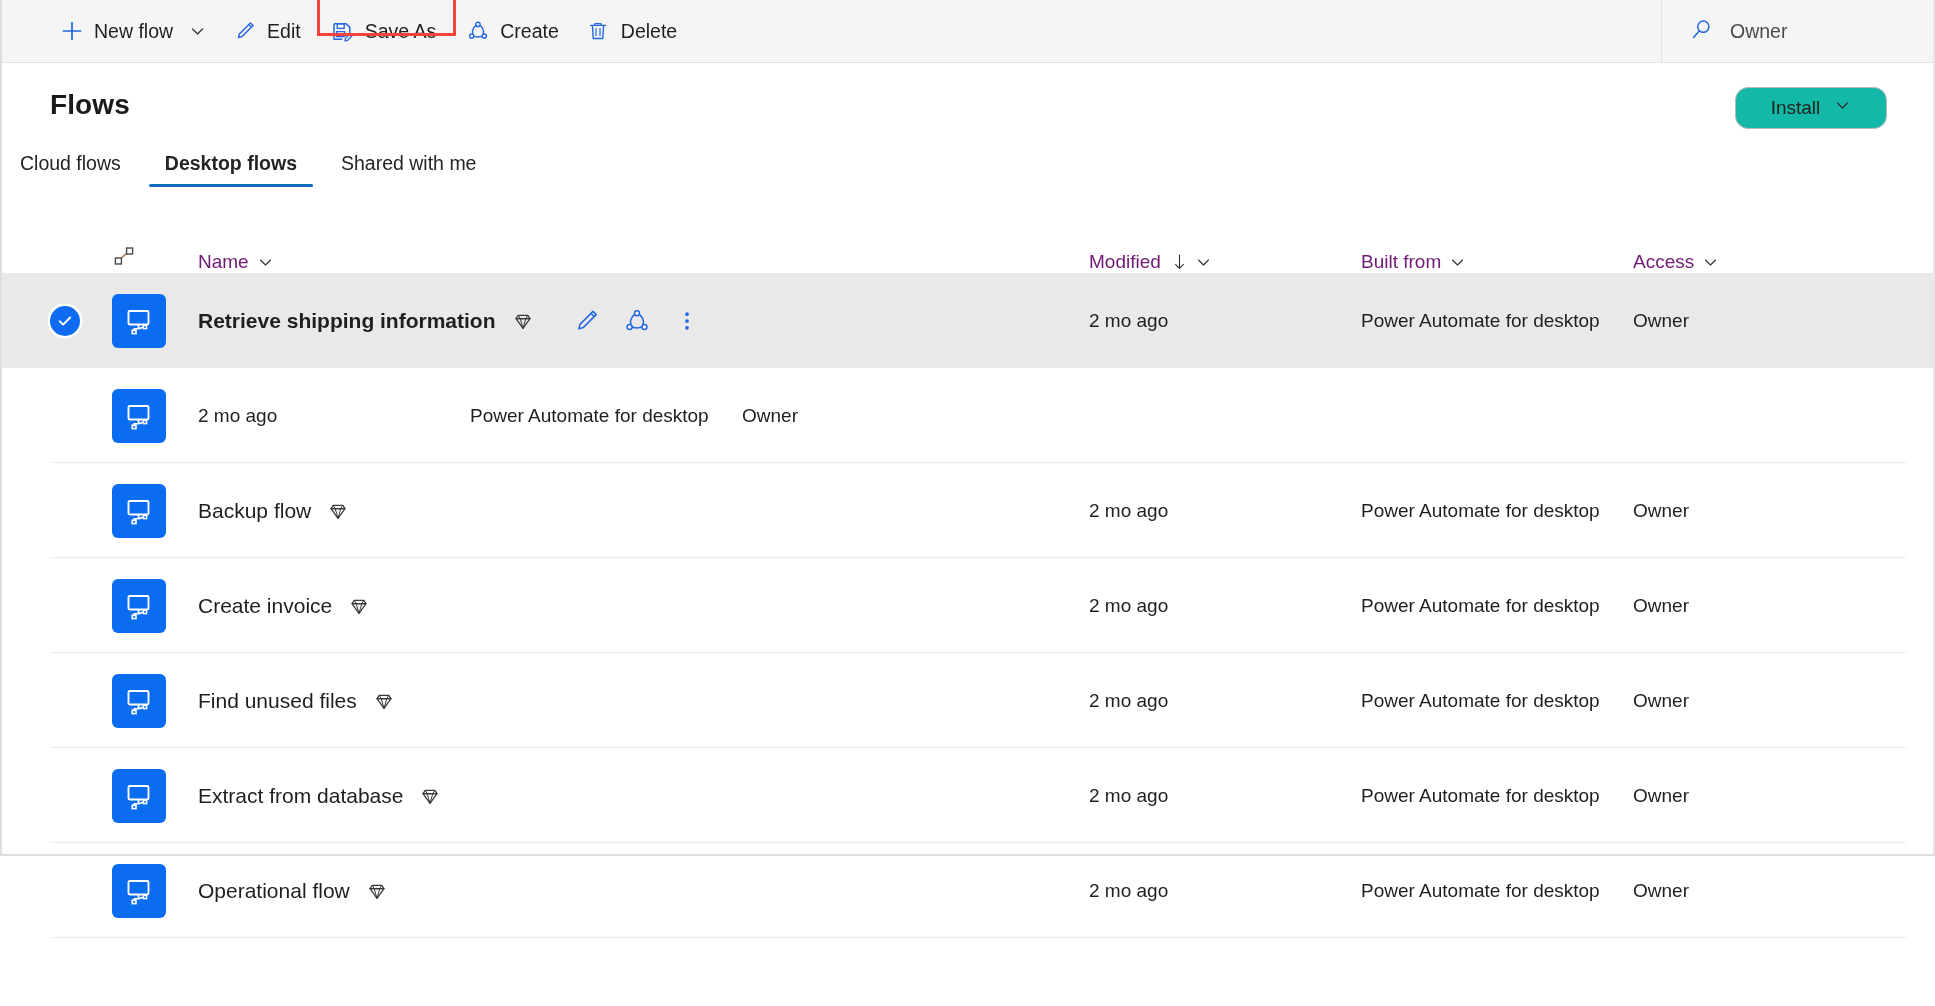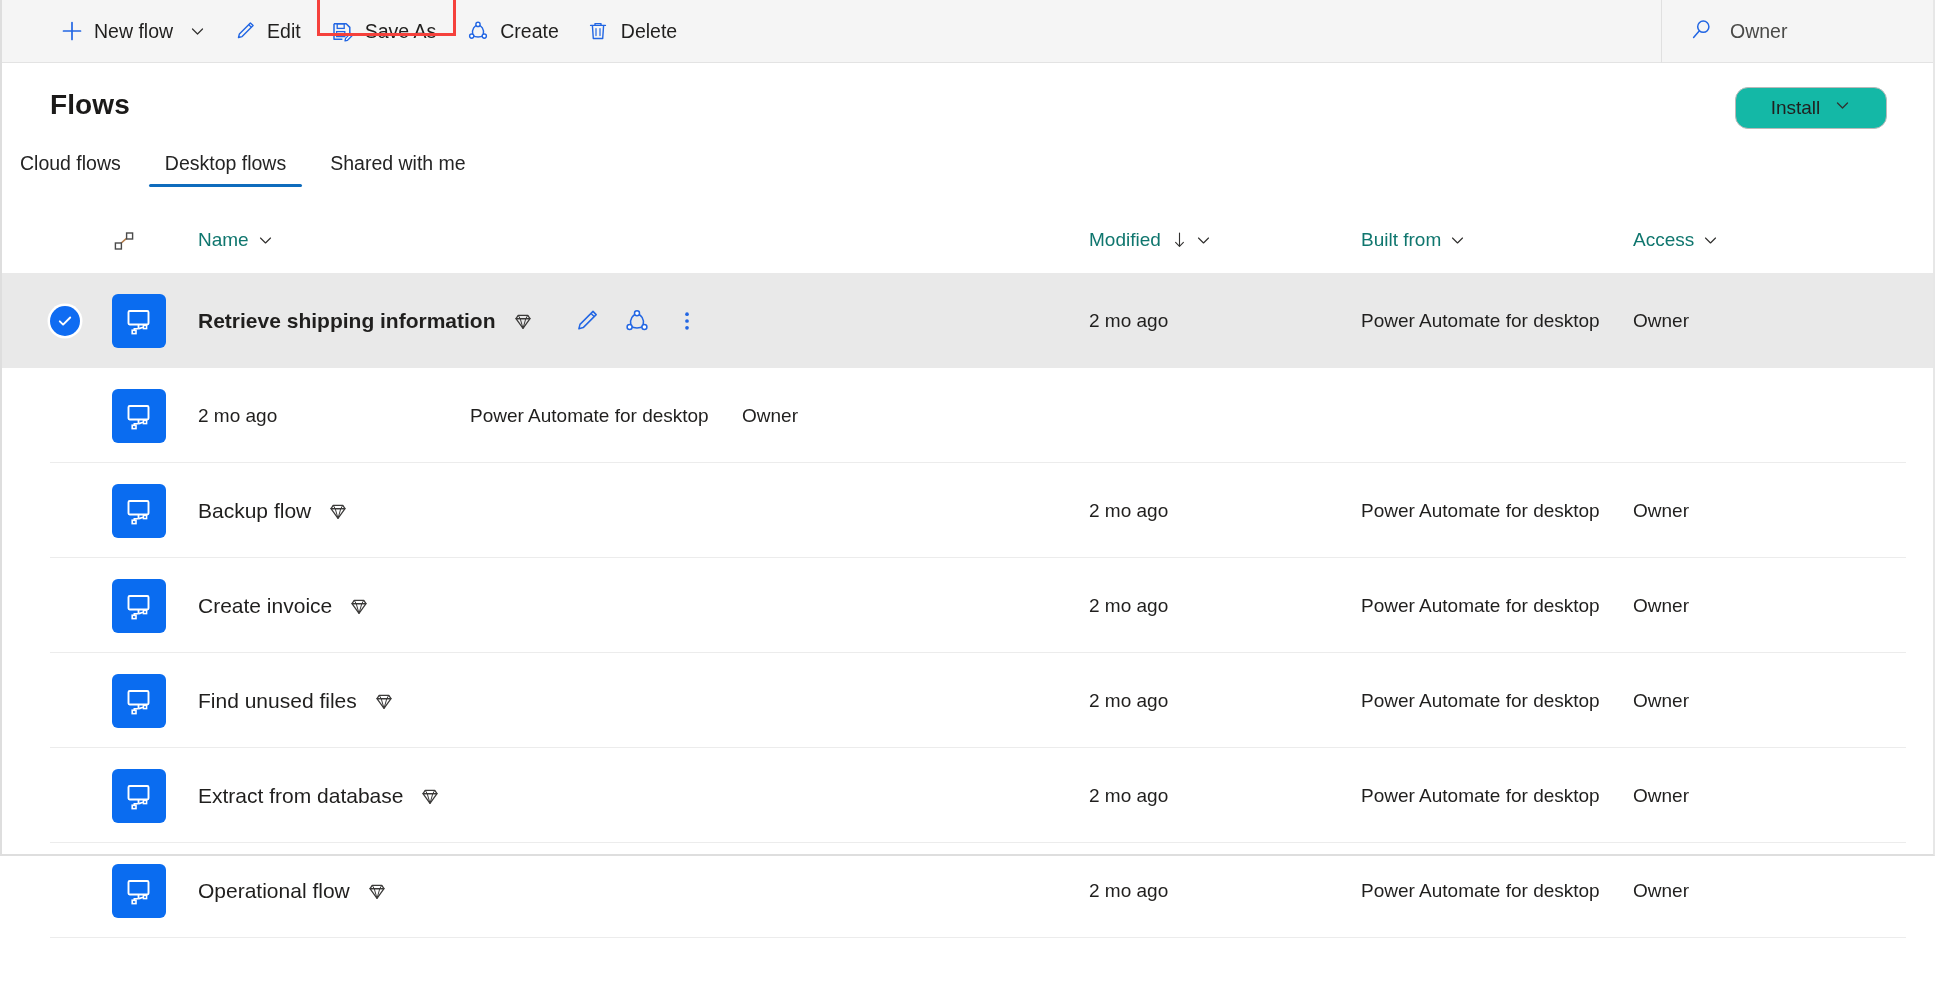--- a/index.html
+++ b/index.html
@@ -125,40 +125,40 @@
     position: relative;
     padding: 0 18px 12px 18px;
     font-size: 19.5px;
     color: #242424;
     cursor: pointer;
     background: none;
     border: none;
     font-family: inherit;
     white-space: nowrap;
   }
-  .tab.active { font-weight: 400; }
+  .tab.active { font-weight: 700; }
   .tab.active::after {
     content: "";
     position: absolute;
     left: 2px; right: 2px; bottom: 0;
     height: 3px;
     background: #0f6cbd;
     border-radius: 2px;
   }
 
   
   .list { margin-top: 42px; }
 
   .list-header {
     display: flex;
-    align-items: flex-start;
+    align-items: flex-end;
     height: 44px;
     padding-left: 48px;
     font-size: 19px;
-    color: #0f766e;
+    color: #701a75;
   }
   .col-check  { width: 62px; flex: 0 0 62px; display: flex; align-items: center; }
   .col-icon   { width: 86px; flex: 0 0 86px; display: flex; align-items: center; }
   .col-name   { flex: 1 1 auto; min-width: 0; display: flex; align-items: center; }
   .col-mod    { width: 272px; flex: 0 0 272px; }
   .col-built  { width: 272px; flex: 0 0 272px; }
   .col-access { width: 300px; flex: 0 0 300px; }
 
   .hdr-cell { display: inline-flex; align-items: center; gap: 9px; cursor: pointer; }
   .hdr-cell .chev { display: inline-flex; }

